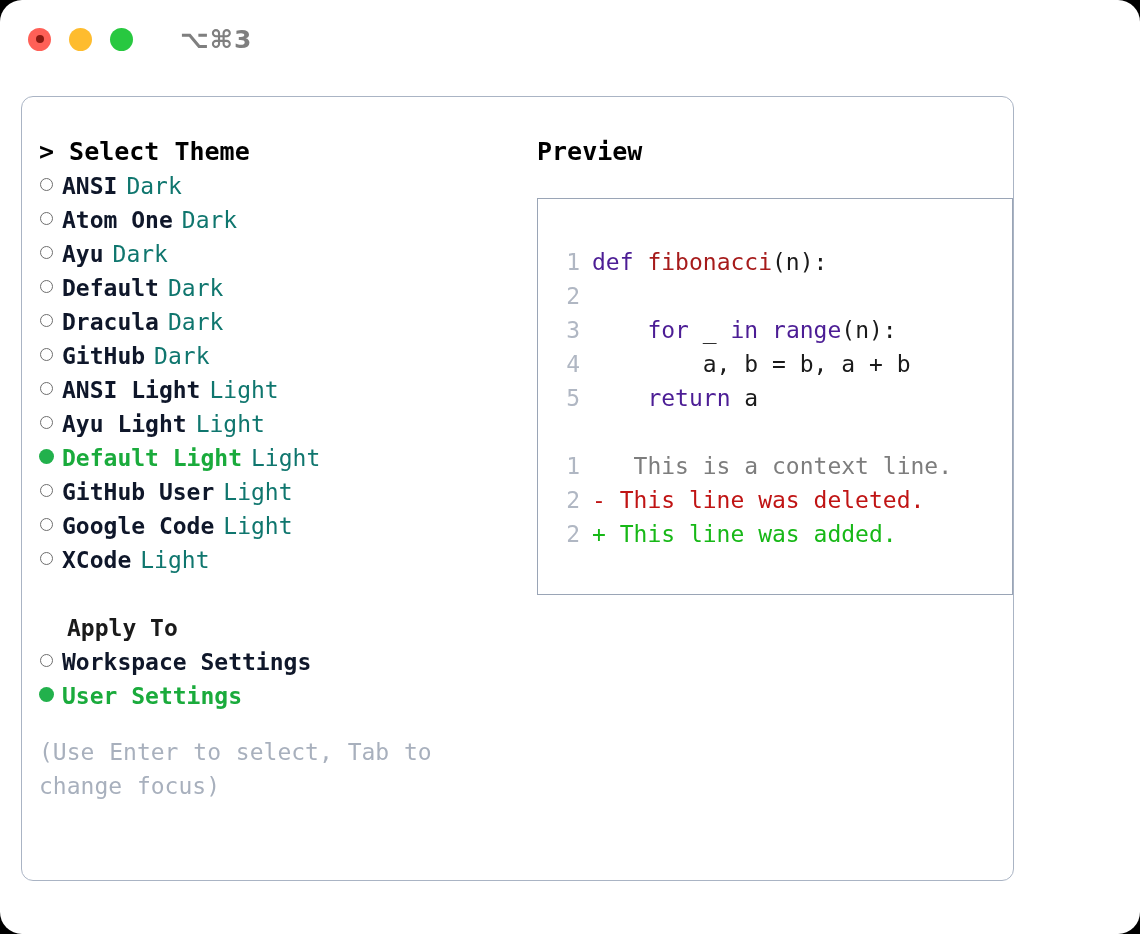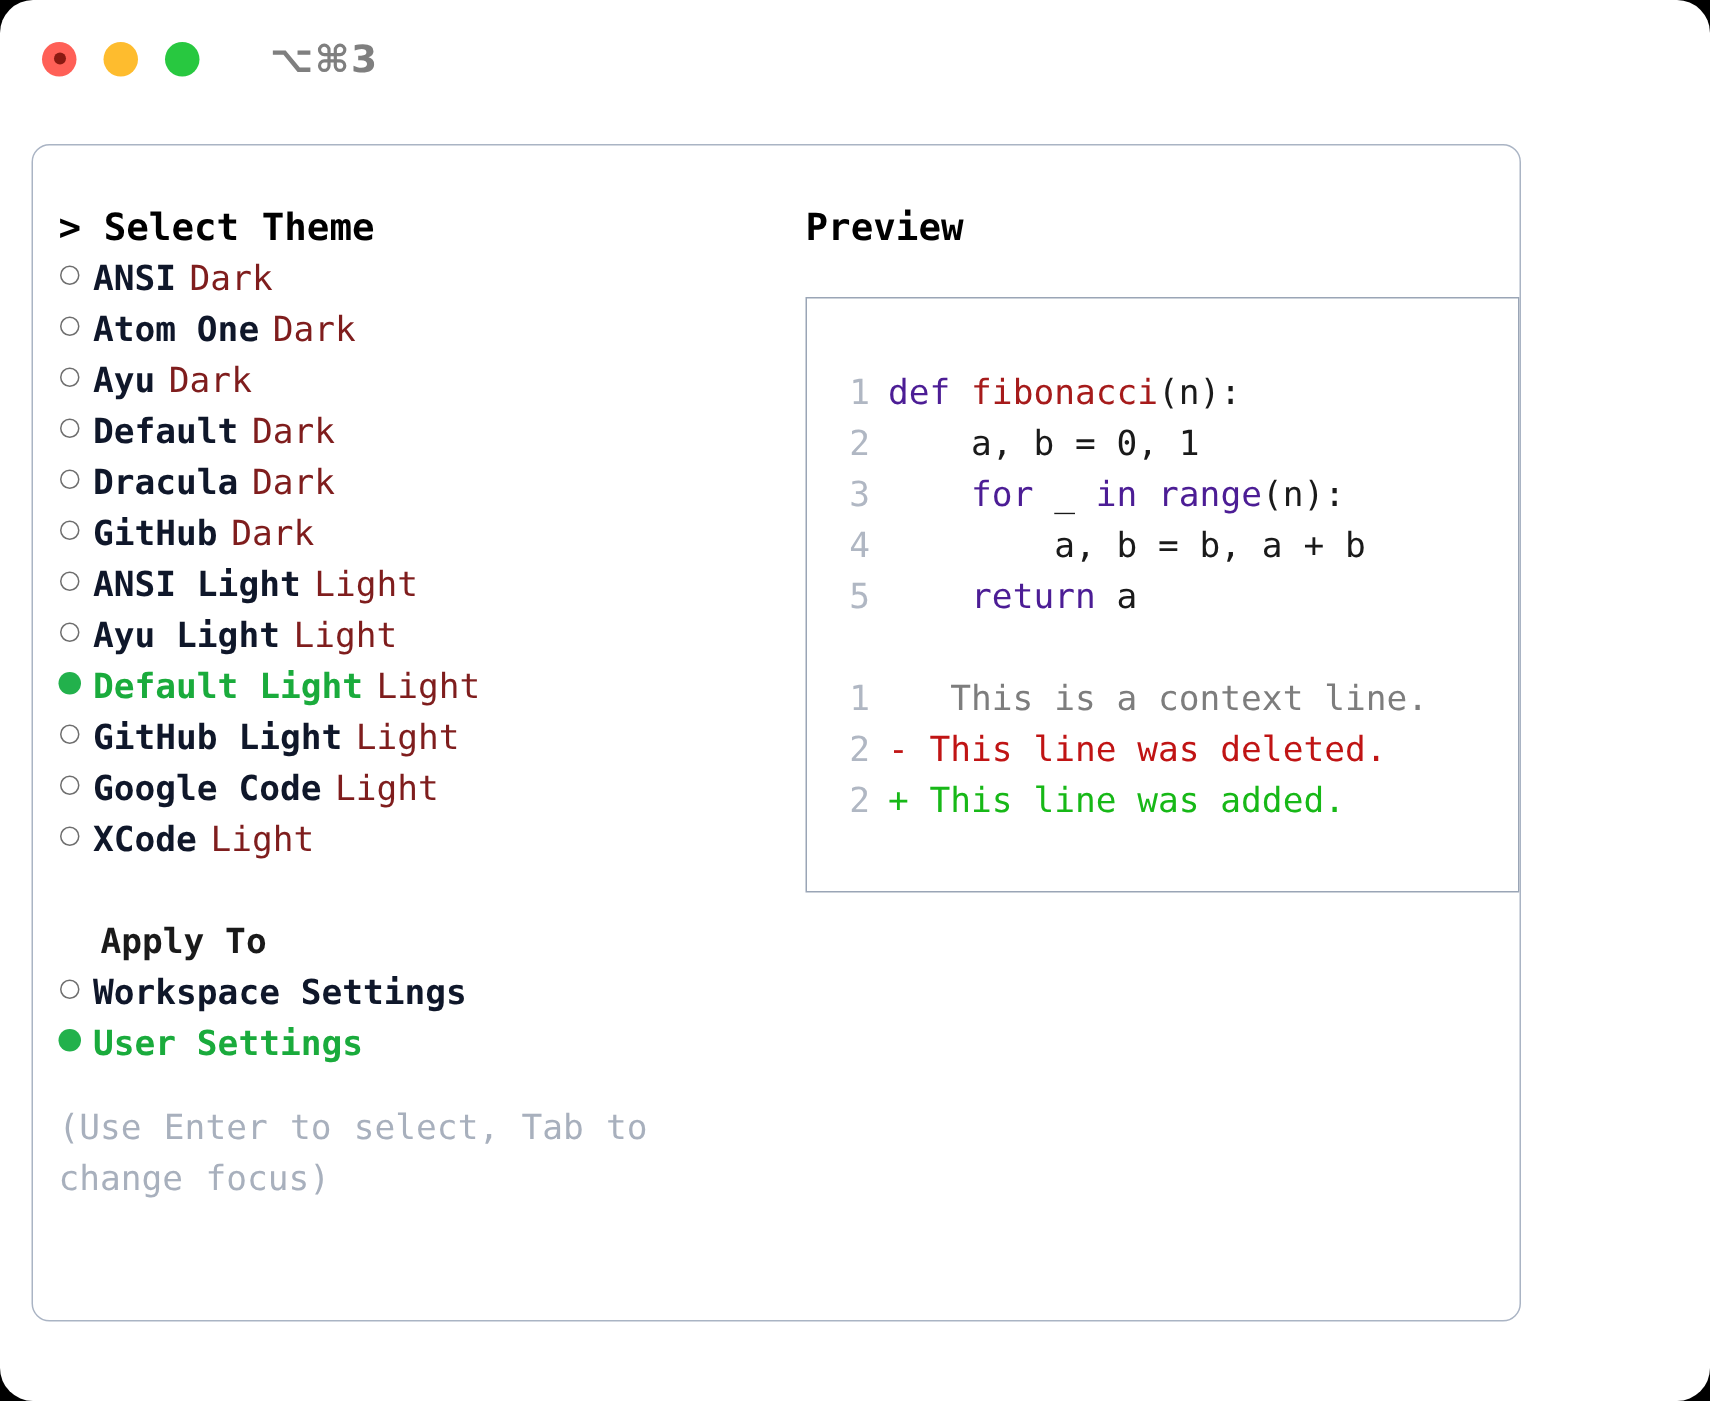--- a/index.html
+++ b/index.html
@@ -106,21 +106,21 @@
     width: 15px; height: 15px;
     border-radius: 50%;
     background: #22b14c;
   }
   .opt-name {
     color: #0f172a;
     font-weight: bold;
   }
   .opt-row.selected .opt-name { color: #1aab3c; }
   .opt-tag {
-    color: #7f1d1d;
+    color: #0f766e;
     font-weight: normal;
     margin-left: 9px;
   }
 
   .apply-header {
     font-size: 23px;
     color: #1a1a1a;
     font-weight: bold;
     line-height: 34px;
     padding-left: 28px;
@@ -208,42 +208,42 @@
         <div id="theme-list">
             <div class="opt-row"><span class="marker"><span class="ring"></span></span><span class="opt-name">ANSI</span><span class="opt-tag">Dark</span></div>
             <div class="opt-row"><span class="marker"><span class="ring"></span></span><span class="opt-name">Atom One</span><span class="opt-tag">Dark</span></div>
             <div class="opt-row"><span class="marker"><span class="ring"></span></span><span class="opt-name">Ayu</span><span class="opt-tag">Dark</span></div>
             <div class="opt-row"><span class="marker"><span class="ring"></span></span><span class="opt-name">Default</span><span class="opt-tag">Dark</span></div>
             <div class="opt-row"><span class="marker"><span class="ring"></span></span><span class="opt-name">Dracula</span><span class="opt-tag">Dark</span></div>
             <div class="opt-row"><span class="marker"><span class="ring"></span></span><span class="opt-name">GitHub</span><span class="opt-tag">Dark</span></div>
             <div class="opt-row"><span class="marker"><span class="ring"></span></span><span class="opt-name">ANSI Light</span><span class="opt-tag">Light</span></div>
             <div class="opt-row"><span class="marker"><span class="ring"></span></span><span class="opt-name">Ayu Light</span><span class="opt-tag">Light</span></div>
             <div class="opt-row selected"><span class="marker"><span class="fill"></span></span><span class="opt-name">Default Light</span><span class="opt-tag">Light</span></div>
-            <div class="opt-row"><span class="marker"><span class="ring"></span></span><span class="opt-name">GitHub Light</span><span class="opt-tag">Light</span></div>
+            <div class="opt-row"><span class="marker"><span class="ring"></span></span><span class="opt-name">GitHub User</span><span class="opt-tag">Light</span></div>
             <div class="opt-row"><span class="marker"><span class="ring"></span></span><span class="opt-name">Google Code</span><span class="opt-tag">Light</span></div>
             <div class="opt-row"><span class="marker"><span class="ring"></span></span><span class="opt-name">XCode</span><span class="opt-tag">Light</span></div>
           </div>
 
         <div class="spacer-24"></div>
         <div class="apply-header">Apply To</div>
         <div id="apply-list">
             <div class="opt-row"><span class="marker"><span class="ring"></span></span><span class="opt-name">Workspace Settings</span></div>
             <div class="opt-row selected"><span class="marker"><span class="fill"></span></span><span class="opt-name">User Settings</span></div>
           </div>
 
         <div class="spacer-12"></div>
         <div class="hint">(Use Enter to select, Tab to change focus)</div>
       </div>
 
       <div class="right-col">
         <div class="preview-title">Preview</div>
         <div class="preview-box">
           <div id="code-block">
               <div class="code-line"><span class="lnum">1</span><span class="ctext"><span class="kw">def </span><span class="fn">fibonacci</span><span class="plain">(n):</span></span></div>
-              <div class="code-line"><span class="lnum">2</span><span class="ctext"><span class="plain">    a, b = 0, 1</span></span></div>
+              <div class="code-line"><span class="lnum">2</span></div>
               <div class="code-line"><span class="lnum">3</span><span class="ctext"><span class="plain">    </span><span class="kw">for</span><span class="plain"> _ </span><span class="kw">in</span><span class="plain"> </span><span class="kw">range</span><span class="plain">(n):</span></span></div>
               <div class="code-line"><span class="lnum">4</span><span class="ctext"><span class="plain">        a, b = b, a + b</span></span></div>
               <div class="code-line"><span class="lnum">5</span><span class="ctext"><span class="plain">    </span><span class="kw">return</span><span class="plain"> a</span></span></div>
             </div>
           <div class="gap-line"></div>
           <div id="diff-block">
               <div class="code-line"><span class="lnum">1</span><span class="diff-ctx">   This is a context line.</span></div>
               <div class="code-line"><span class="lnum">2</span><span class="diff-del">- This line was deleted.</span></div>
               <div class="code-line"><span class="lnum">2</span><span class="diff-add">+ This line was added.</span></div>
             </div>

